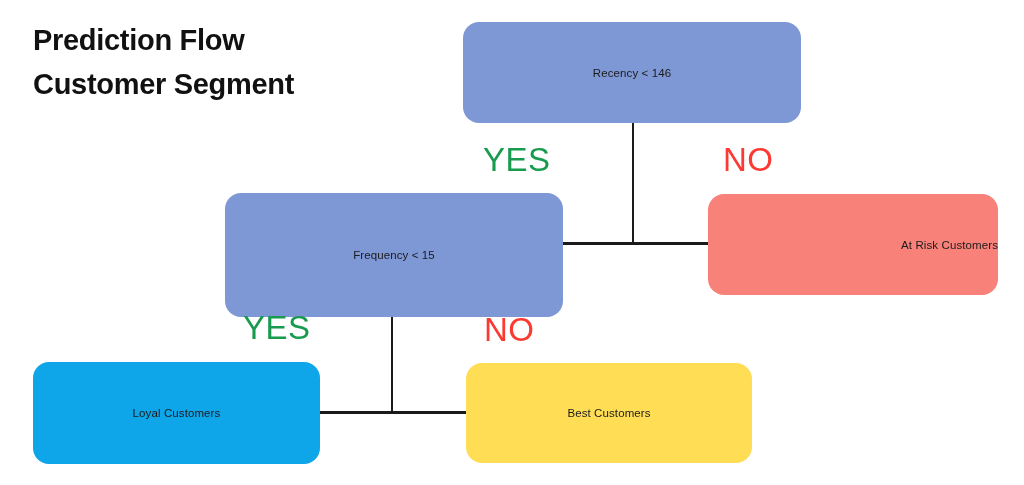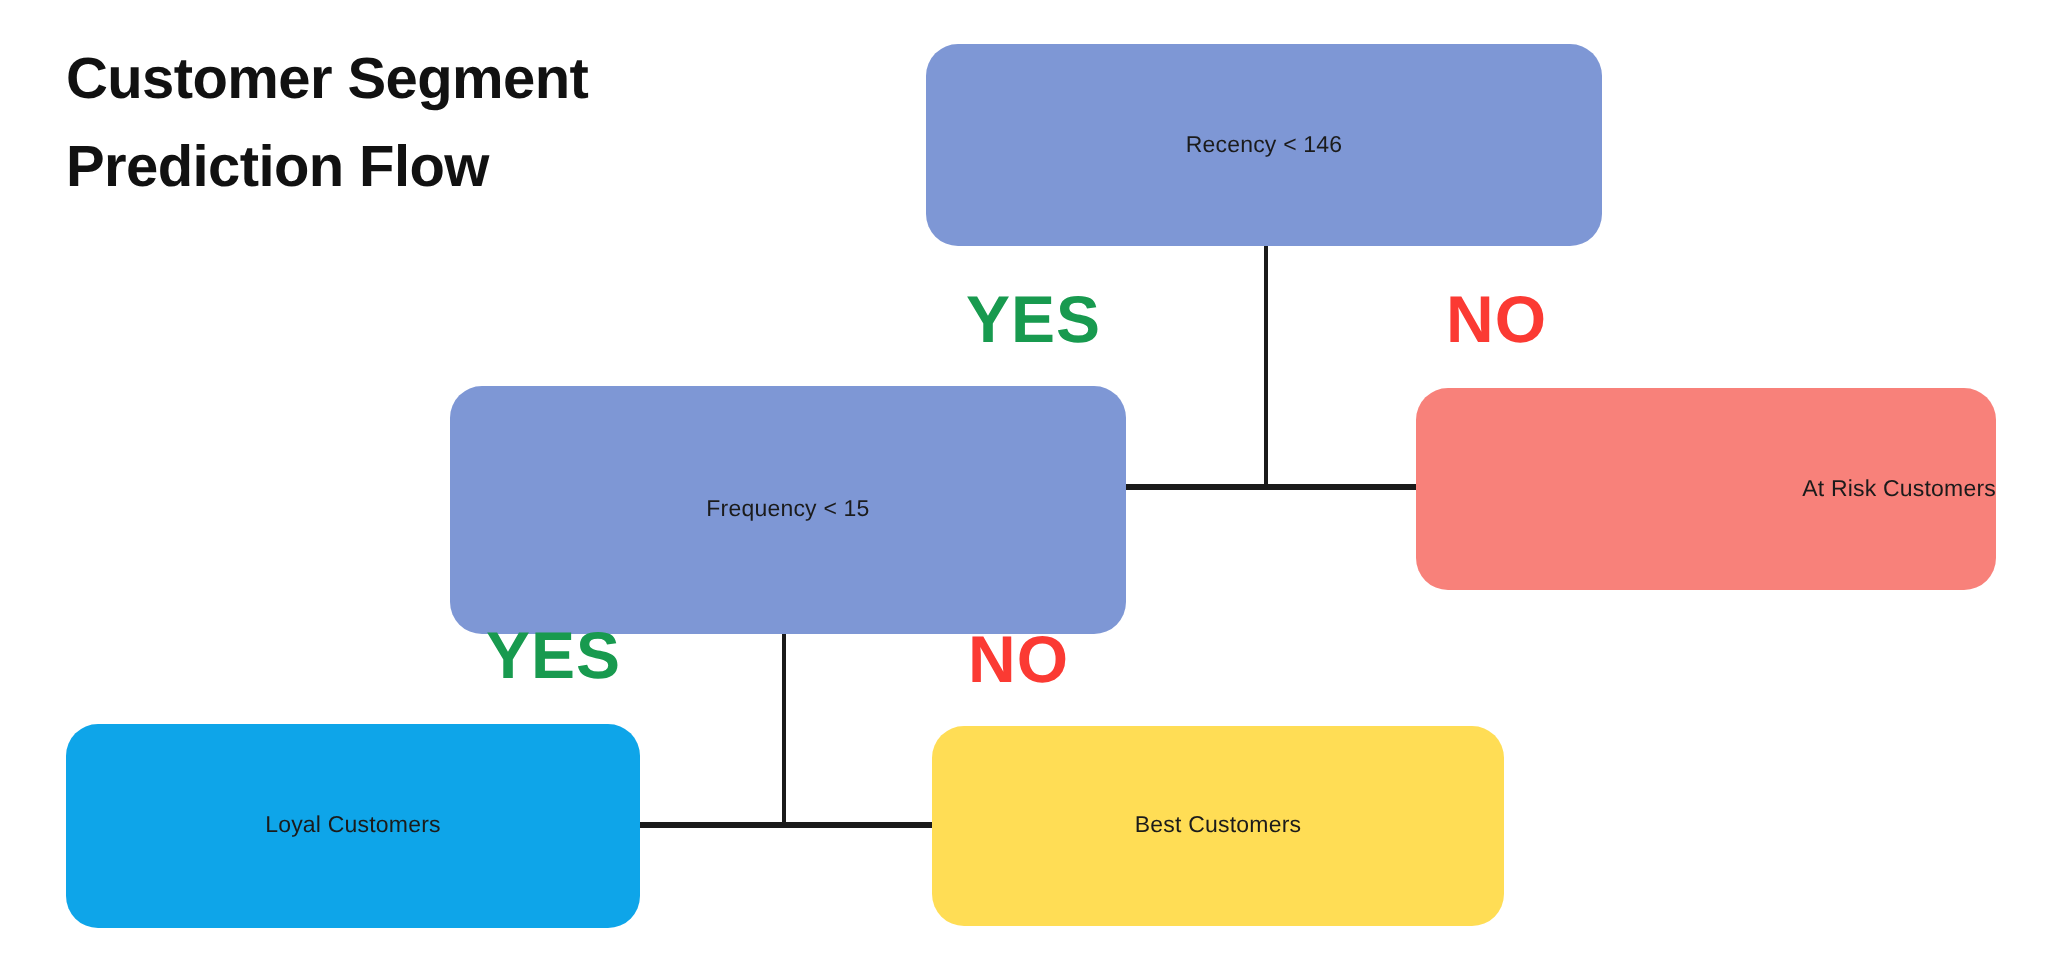--- a/index.html
+++ b/index.html
@@ -36,21 +36,21 @@
   }
   .node-label {
     font-size: 11.5px;
     letter-spacing: 0.1px;
     color: #1b1b1b;
   }
   .line { position: absolute; }
   .edge-label {
     position: absolute;
     font-size: 33px;
-    font-weight: 700;
+    font-weight: 400;
     line-height: 1;
     letter-spacing: 0.5px;
   }
   
   #node-recency   { left: 463px; top: 22px;  width: 338px; height: 101px; }
   #node-frequency { left: 225px; top: 193px; width: 338px; height: 124px; }
   #node-at-risk   { left: 708px; top: 194px; width: 290px; height: 101px; }
   #node-loyal     { left: 33px;  top: 362px; width: 287px; height: 102px; }
   #node-best      { left: 466px; top: 363px; width: 286px; height: 100px; }
   
@@ -63,22 +63,22 @@
   #edge-recency-no    { left: 723px; top: 143px; }
   #edge-frequency-yes { left: 243px; top: 311px; }
   #edge-frequency-no  { left: 484px; top: 313px; }
 </style>
 </head>
 <body>
 
 <div class="canvas">
 
   <h1 class="title">
+    <span class="title-line">Prediction Flow</span>
     <span class="title-line">Customer Segment</span>
-    <span class="title-line">Prediction Flow</span>
   </h1>
 
   <div class="line" id="conn-v1" style="background-color: rgb(26, 26, 26);"></div>
   <div class="line" id="conn-h1" style="background-color: rgb(26, 26, 26);"></div>
   <div class="line" id="conn-v2" style="background-color: rgb(26, 26, 26);"></div>
   <div class="line" id="conn-h2" style="background-color: rgb(26, 26, 26);"></div>
 
   <div class="node" id="node-recency" style="background-color: rgb(126, 151, 213);">
     <span class="node-label">Recency &lt; 146</span>
   </div>

